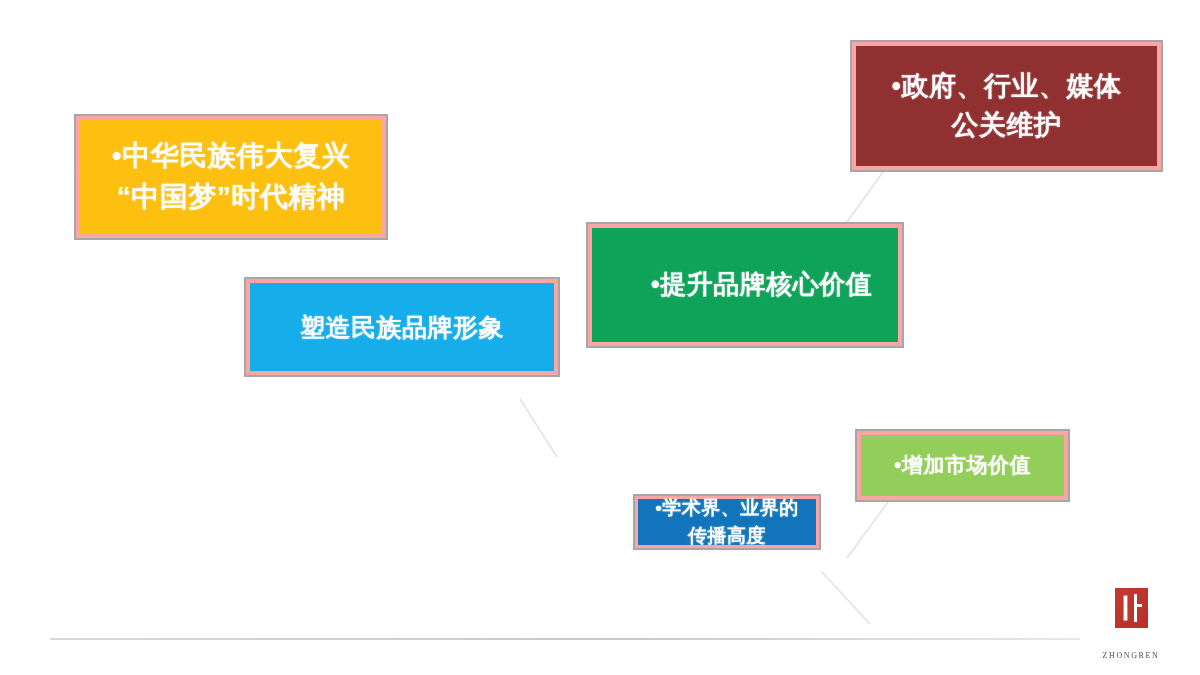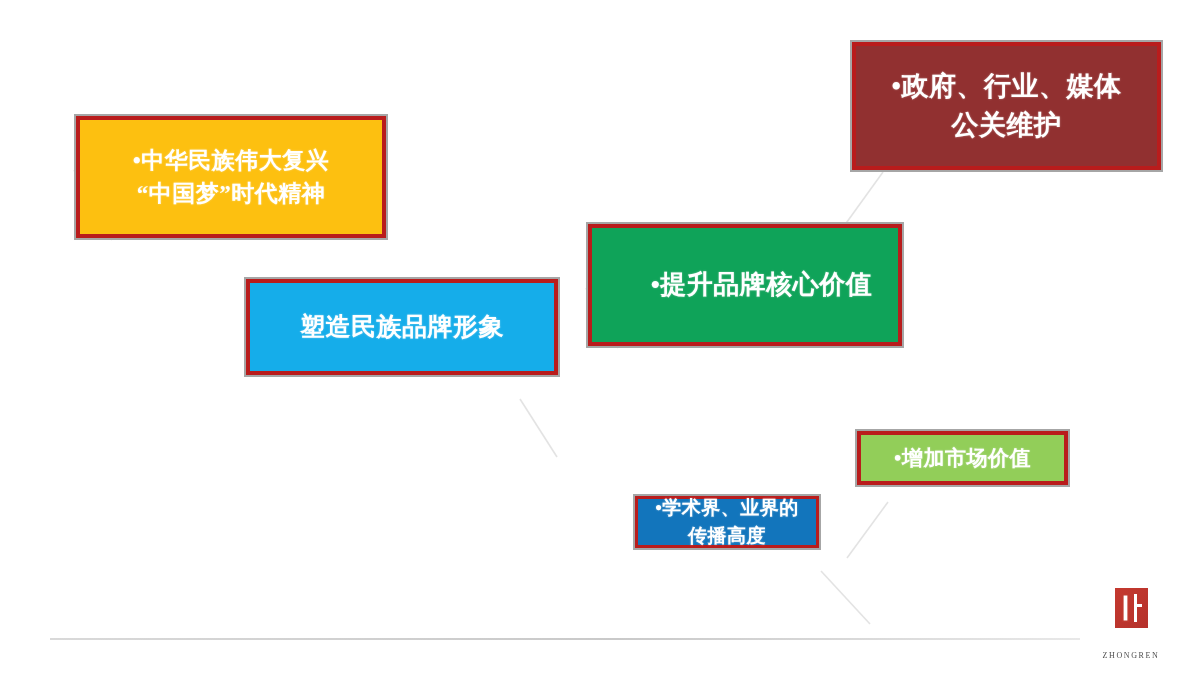--- a/index.html
+++ b/index.html
@@ -17,24 +17,23 @@
     height: 675px;
     background: #ffffff;
     overflow: hidden;
   }
 
   
   .callout {
     position: absolute;
     box-sizing: border-box;
     border: 2px solid #a6a6a6;
-    background: #b91c1c;
+    background: #fca5a5;
     padding: 4px;
     z-index: 3;
-    font-family: Liberation Serif, serif;
   }
   .callout .fill {
     width: 100%;
     height: 100%;
     box-sizing: border-box;
     display: flex;
     align-items: center;
     justify-content: center;
     flex-direction: column;
   }
@@ -133,21 +132,21 @@
 <body>
 
 <div id="slide">
 
   <div id="boxes-layer">
       <svg class="tail" width="46" height="78" style="left: 70px; top: 166px;">
         <line x1="42" y1="74" x2="4" y2="4"></line>
       </svg>
       <div class="callout" style="left: 74px; top: 114px; width: 314px; height: 126px; border-color: rgb(166, 166, 166);">
         <div class="fill" style="background: rgb(253, 192, 16);">
-          <div class="txt" style="font-size: 23px; color: rgb(255, 255, 255);">•中华民族伟大复兴
+          <div class="txt" style="font-size: 28px; color: rgb(255, 255, 255);">•中华民族伟大复兴
 “中国梦”时代精神</div>
         </div>
       </div>
       <svg class="tail" width="45" height="66" style="left: 516px; top: 395px;">
         <line x1="4" y1="4" x2="41" y2="62"></line>
       </svg>
       <div class="callout" style="left: 244px; top: 277px; width: 316px; height: 100px; border-color: rgb(166, 166, 166);">
         <div class="fill" style="background: rgb(21, 173, 234);">
           <div class="txt" style="font-size: 25px; color: rgb(255, 255, 255);">塑造民族品牌形象</div>
         </div>
@@ -165,21 +164,21 @@
       </svg>
       <div class="callout" style="left: 850px; top: 40px; width: 313px; height: 132px; border-color: rgb(166, 166, 166);">
         <div class="fill" style="background: rgb(145, 48, 48);">
           <div class="txt" style="font-size: 27px; color: rgb(255, 255, 255);">•政府、行业、媒体
 公关维护</div>
         </div>
       </div>
       <svg class="tail" width="49" height="64" style="left: 843px; top: 498px;">
         <line x1="45" y1="4" x2="4" y2="60"></line>
       </svg>
-      <div class="callout" style="left: 855px; top: 429px; width: 215px; height: 58px; border-color: rgb(166, 166, 166);">
+      <div class="callout" style="left: 855px; top: 429px; width: 215px; height: 73px; border-color: rgb(166, 166, 166);">
         <div class="fill" style="background: rgb(146, 206, 89);">
           <div class="txt" style="font-size: 21px; color: rgb(255, 255, 255);">•增加市场价值</div>
         </div>
       </div>
       <svg class="tail" width="57" height="61" style="left: 817px; top: 567px;">
         <line x1="4" y1="4" x2="53" y2="57"></line>
       </svg>
       <div class="callout thin" style="left: 633px; top: 494px; width: 188px; height: 56px; border-color: rgb(166, 166, 166);">
         <div class="fill" style="background: rgb(18, 117, 188);">
           <div class="txt" style="font-size: 19px; color: rgb(255, 255, 255);">•学术界、业界的

